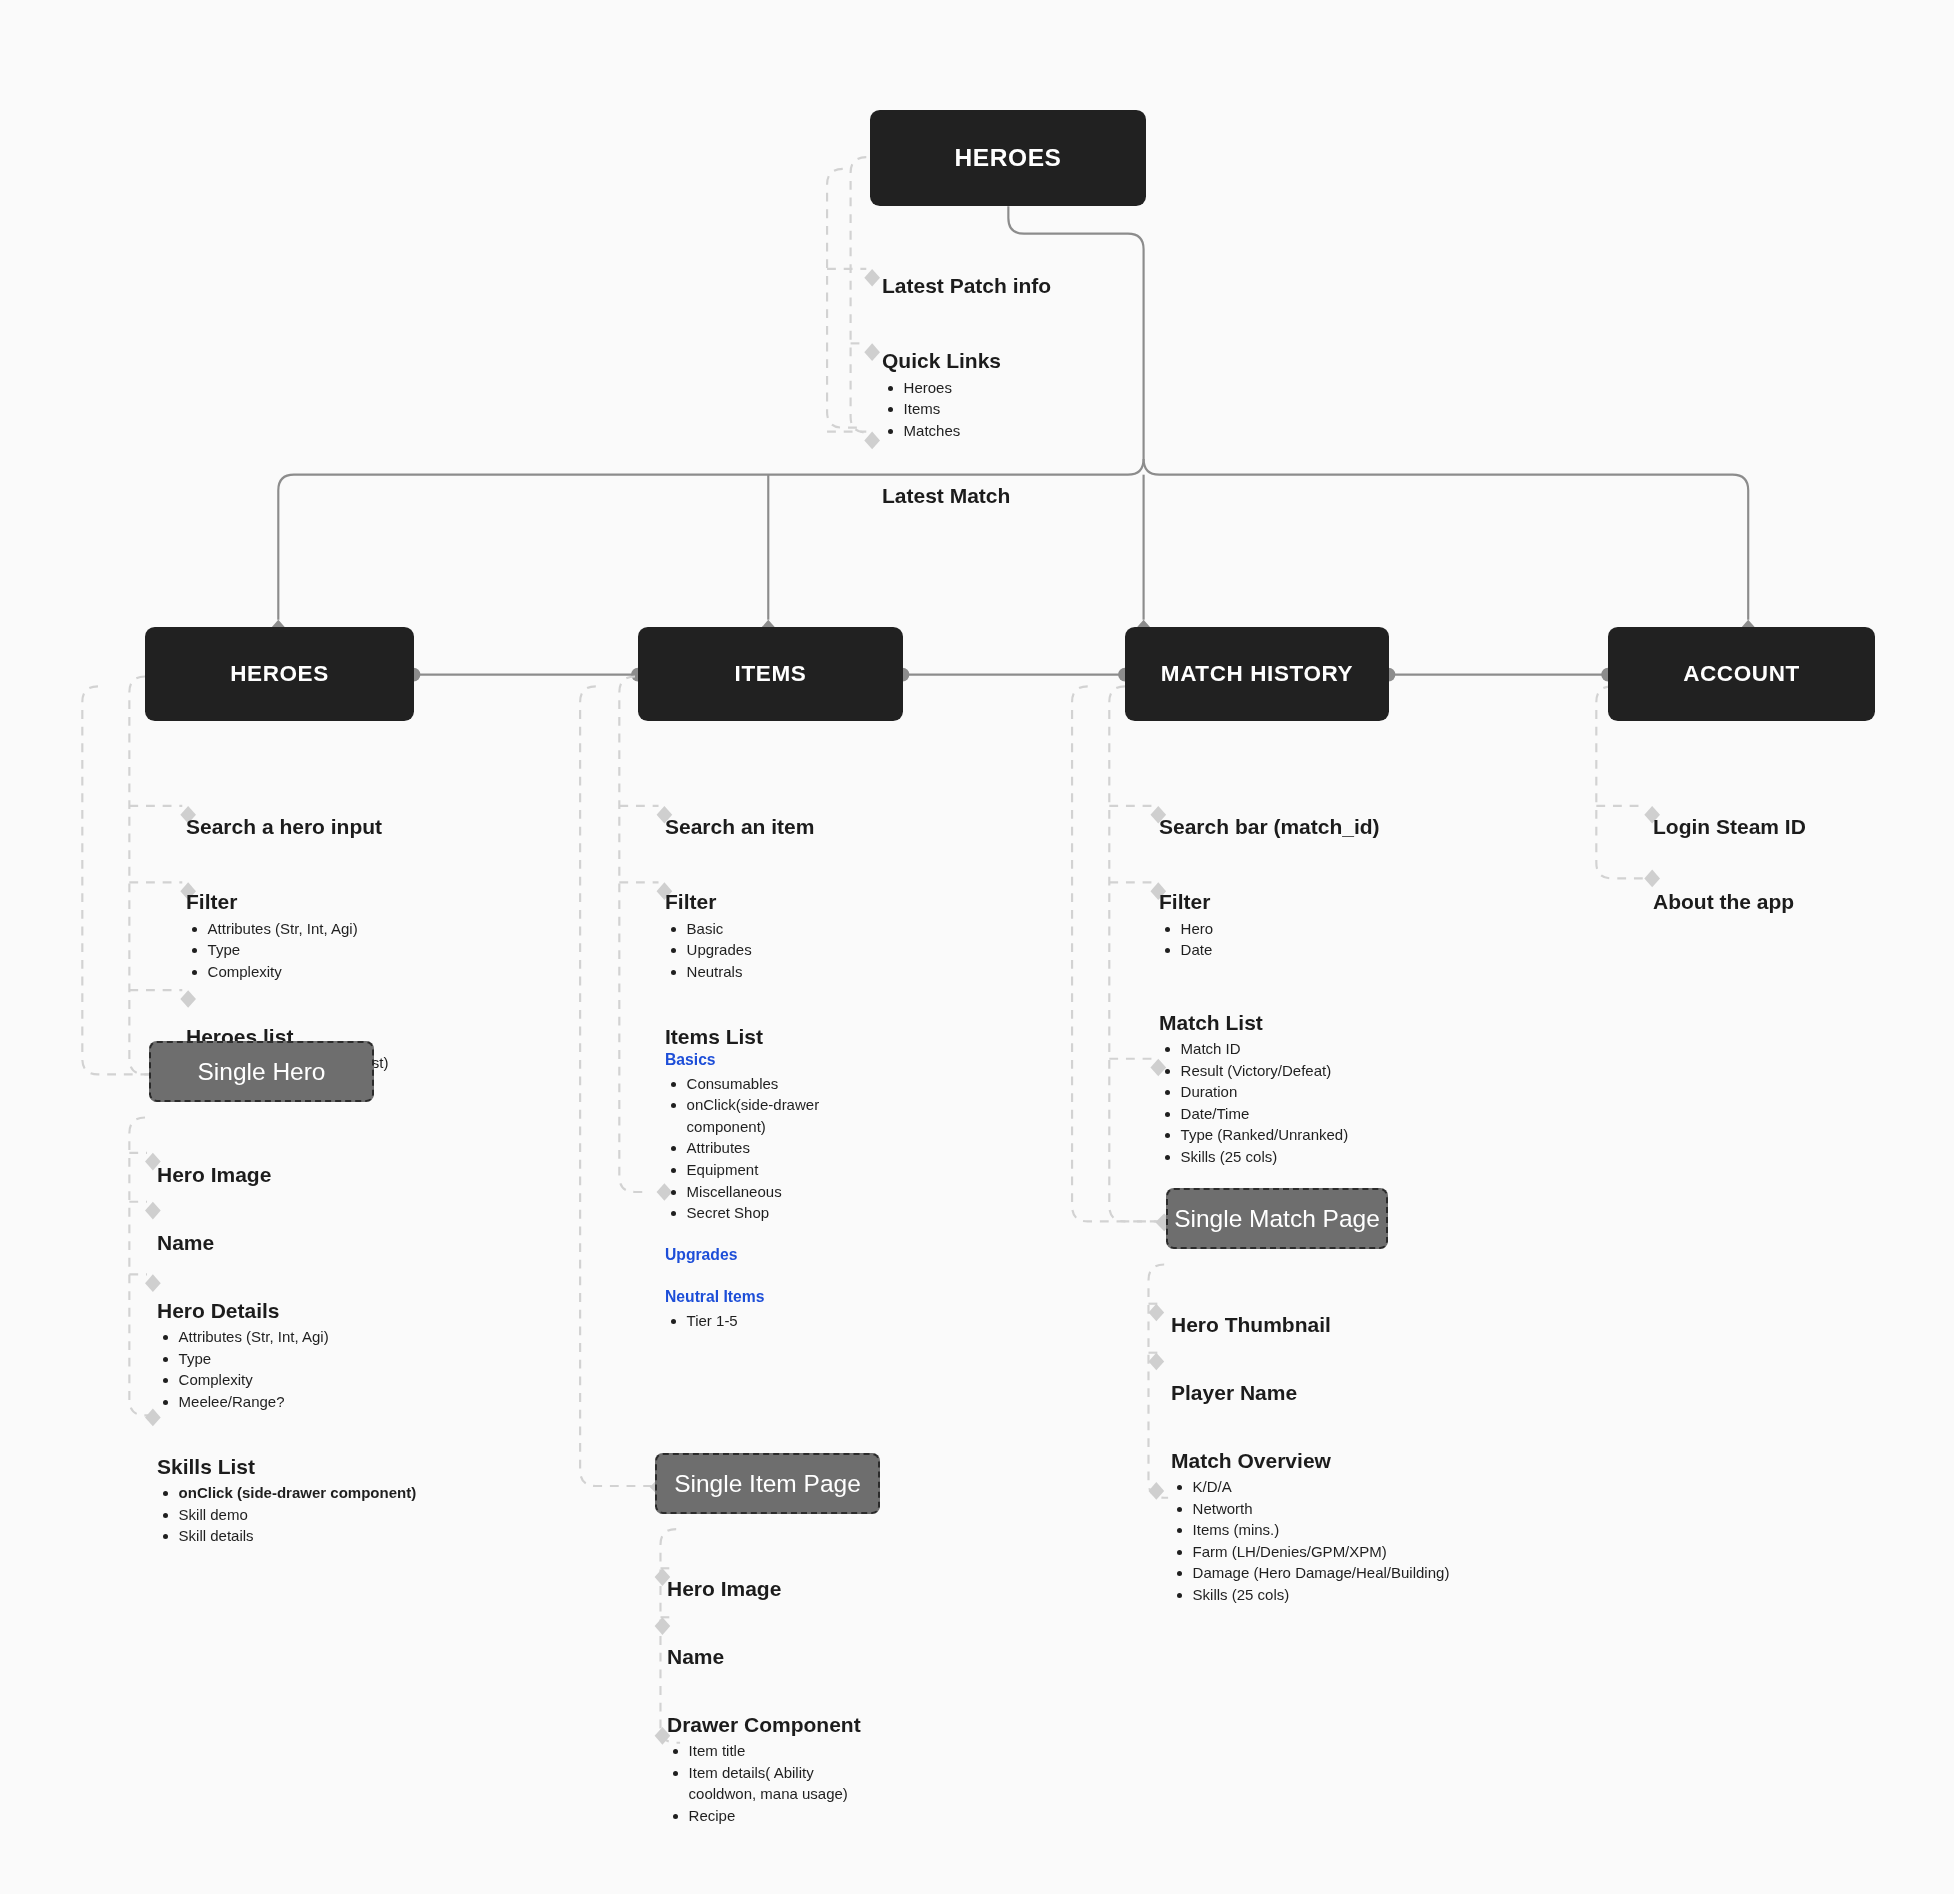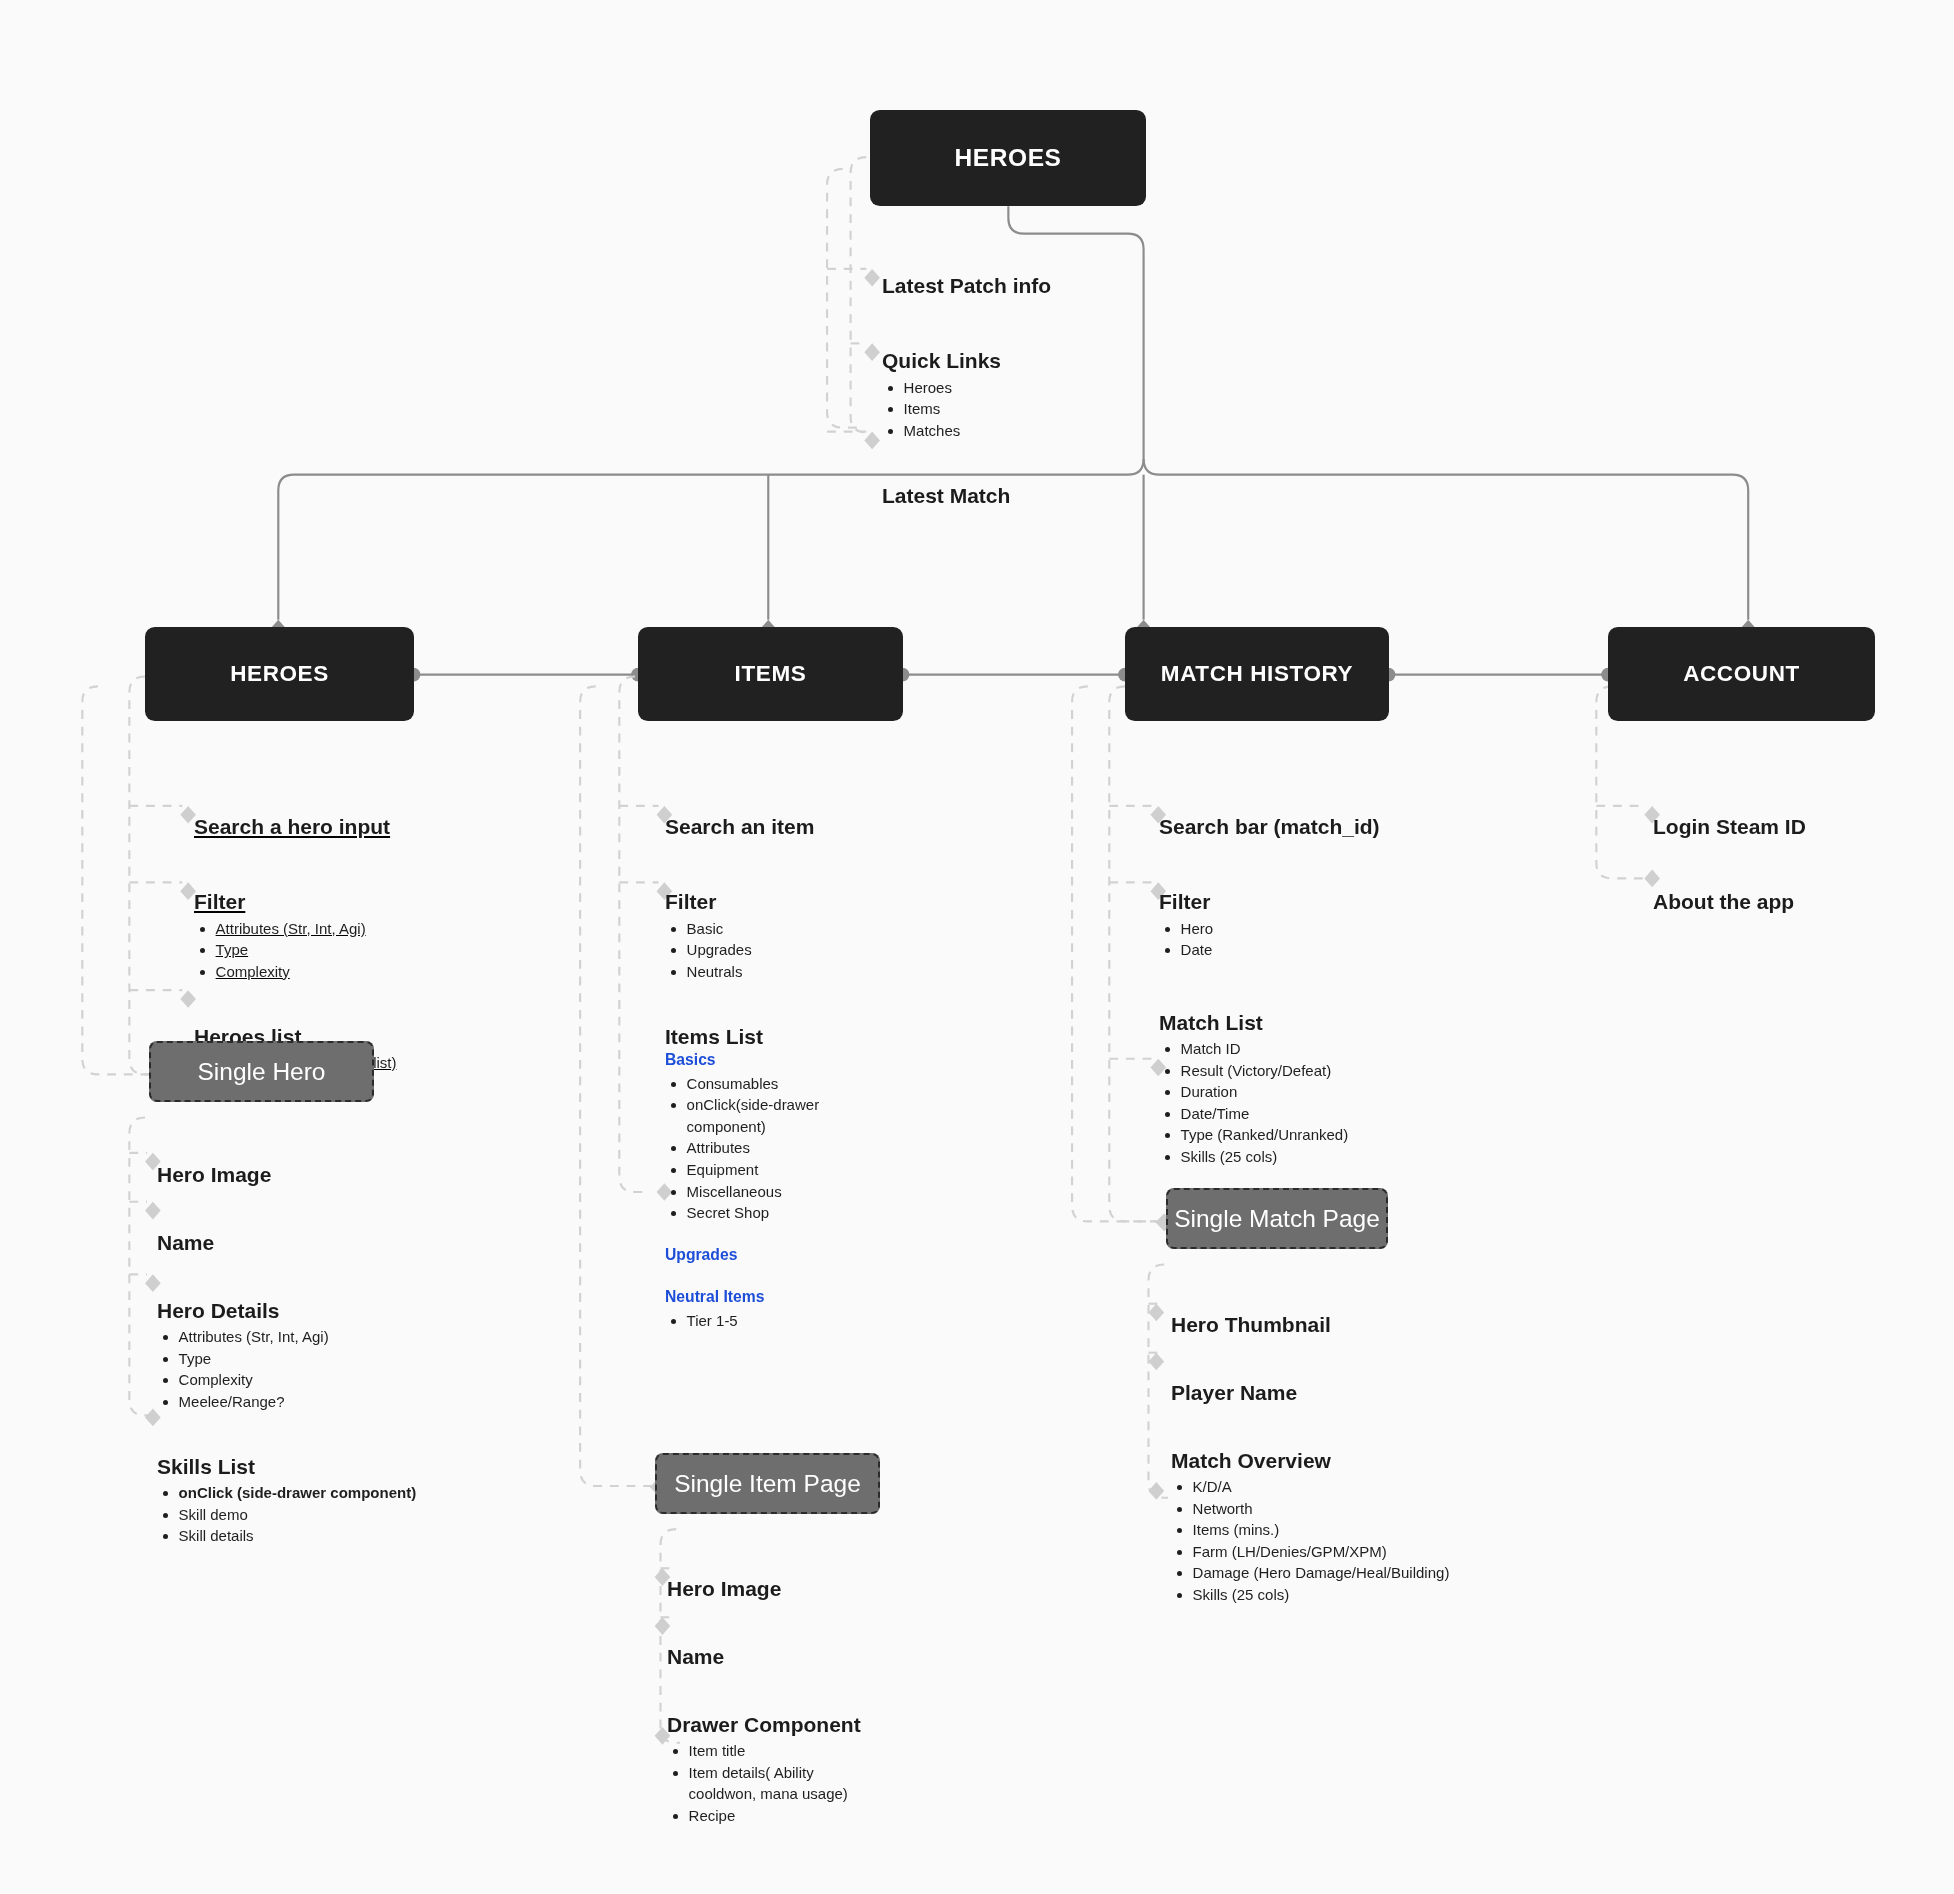--- a/index.html
+++ b/index.html
@@ -189,21 +189,21 @@
       <li>Matches</li>
     </ul>
     <div class="gap-m"></div>
     <div class="h-item">Latest Match</div>
   </div>
 
   <div class="node lvl2" style="left:145px; top:627px; width:269px; height:94px;">
     <span>HEROES</span>
   </div>
 
-  <div class="blk" style="left:194px; top:794px; width:323px;text-decoration:underline;">
+  <div class="blk" style="left:186px; top:794px; width:323px;">
     <div class="h-item">Search a hero input</div>
     <div class="gap-l"></div>
     <div class="h-item">Filter</div>
     <ul class="bul">
       <li>Attributes (Str, Int, Agi)</li>
       <li>Type</li>
       <li>Complexity</li>
     </ul>
     <div class="gap-m"></div>
     <div class="h-item">Heroes list</div>

